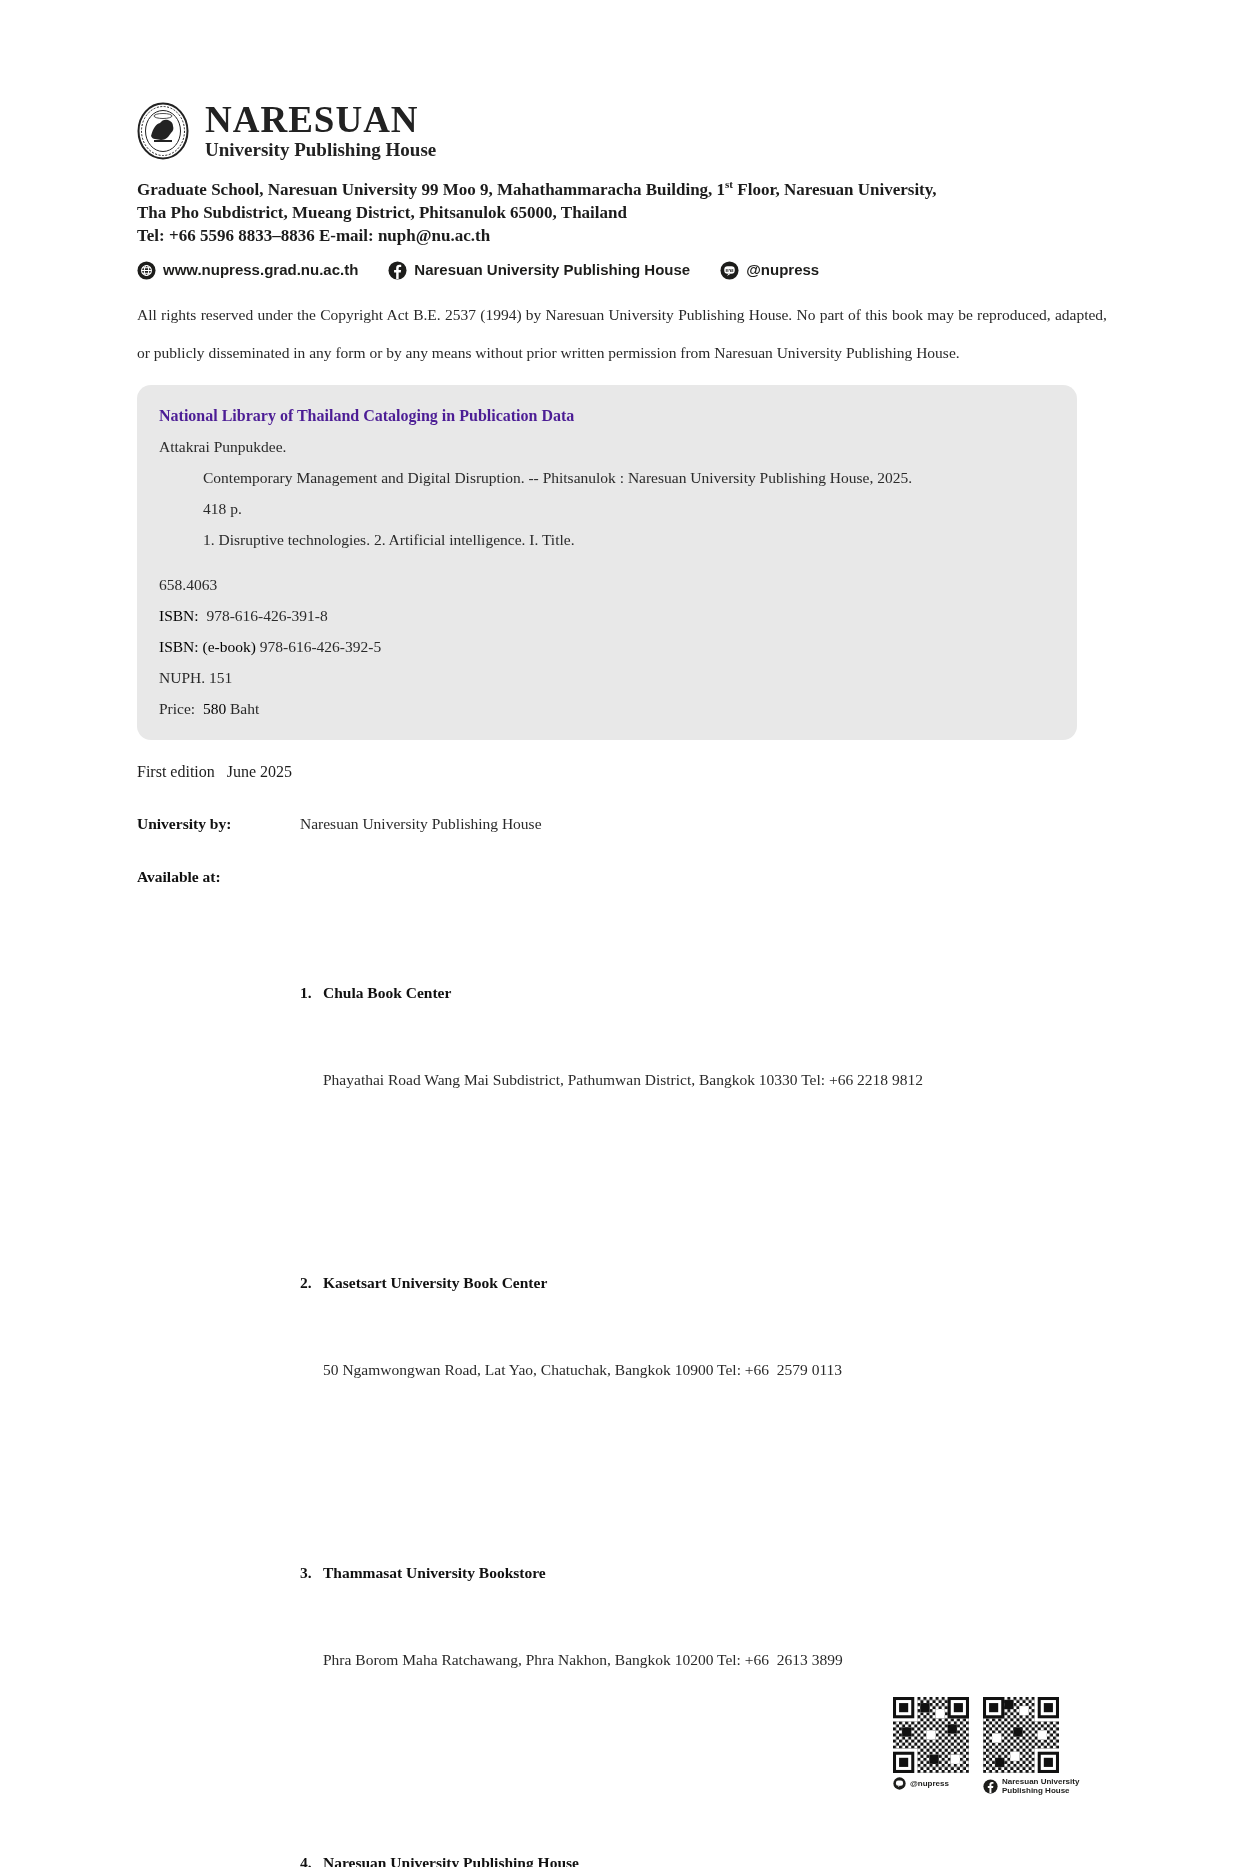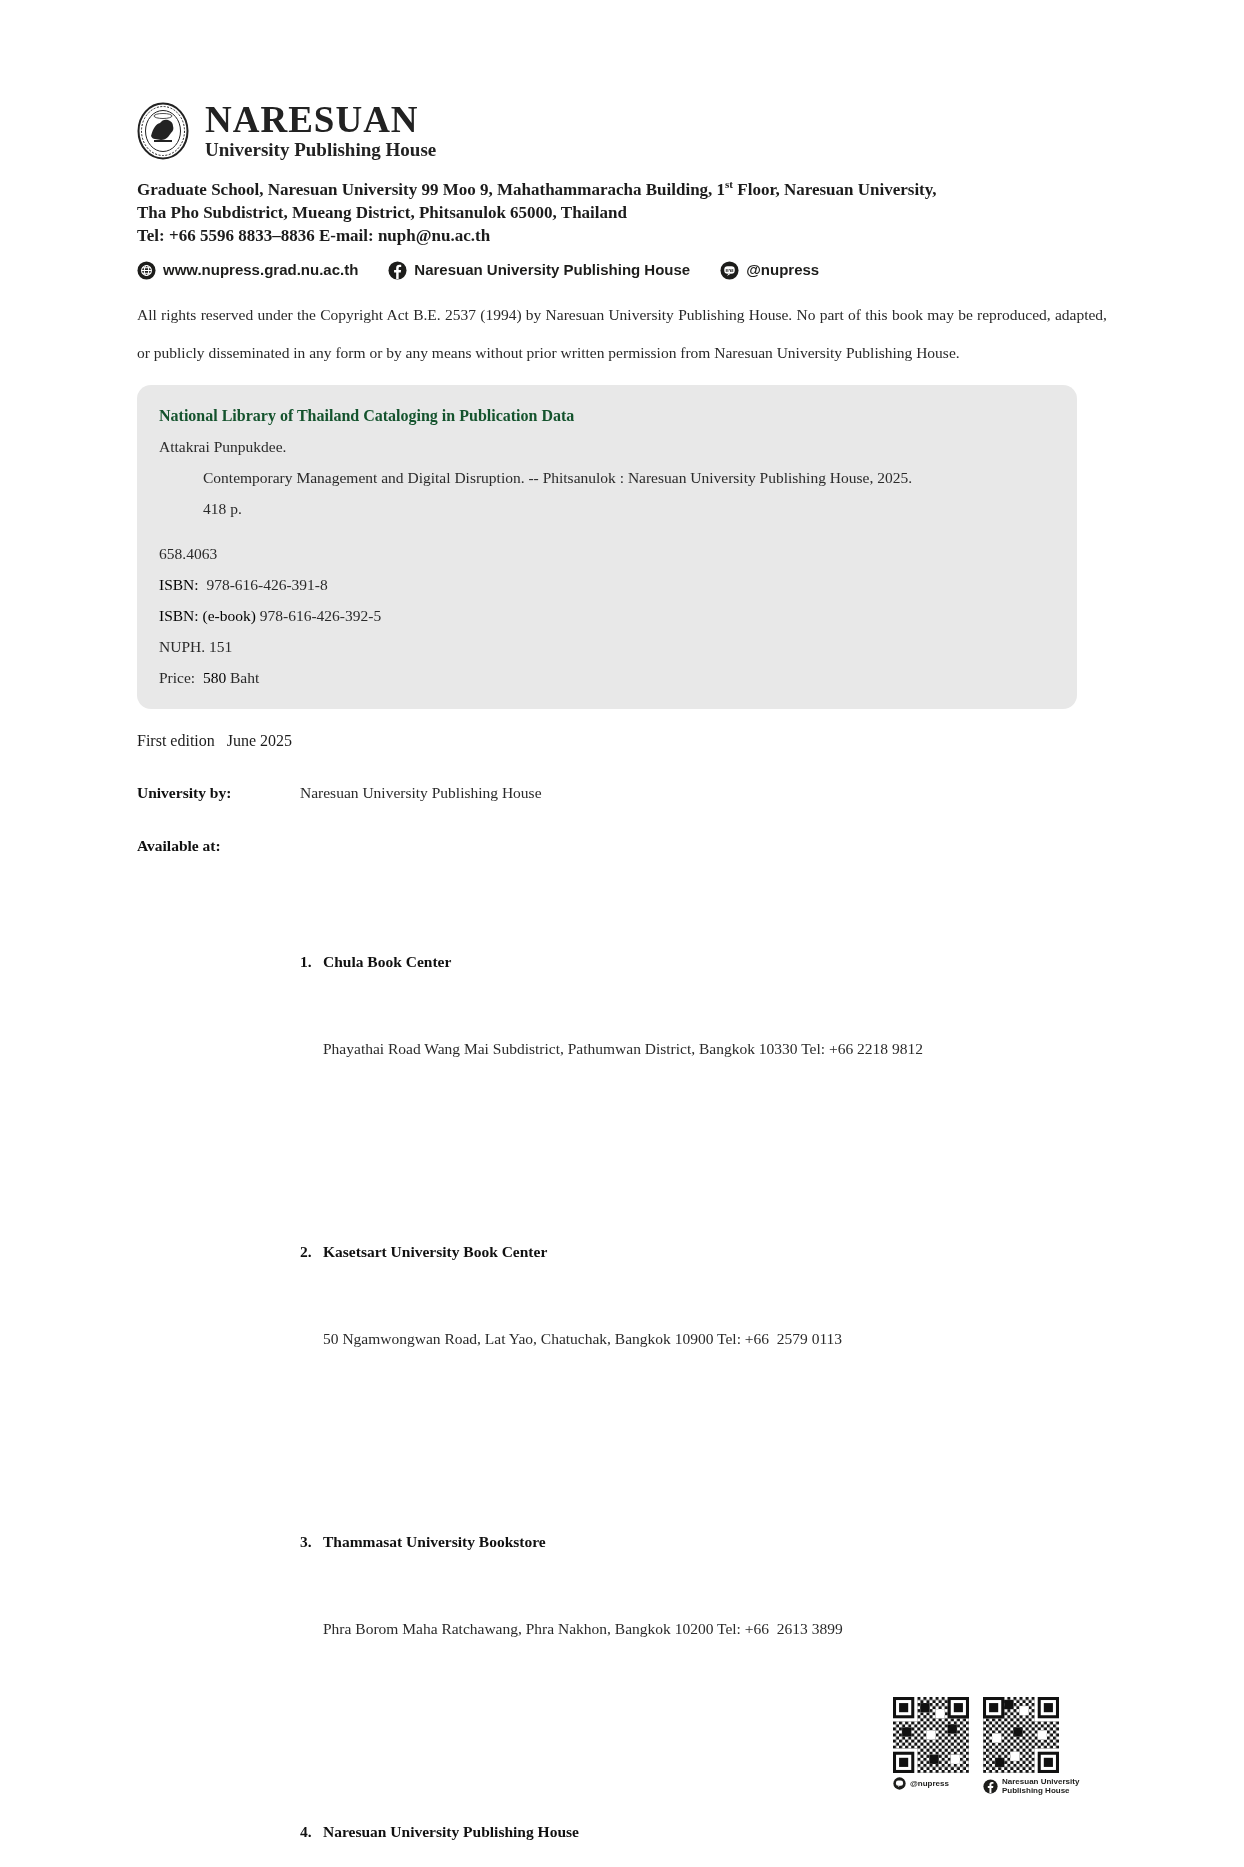--- a/index.html
+++ b/index.html
@@ -25,21 +25,21 @@
   .social-row { margin-top:14px; display:flex; align-items:center; gap:30px;
     font-family:"Liberation Sans", sans-serif; font-weight:bold; font-size:15px; color:#1d1d1b; }
   .social-item { display:flex; align-items:flex-start; gap:7px; }
   .social-icon { width:19px; height:19px; display:block; }
   
   .copyright { margin-top:16px; font-size:15.5px; line-height:38px; text-align:justify; color:#2a2a2a; }
   
   .catalog-box { margin-top:13px; width:940px; background:#e8e8e8; border-radius:14px;
     padding:15px 22px 16px; font-size:15.5px; color:#2a2a2a; }
   .catalog-box .cat-line { line-height:31px; white-space:pre-wrap; }
-  .catalog-box .cat-title { font-weight:bold; font-size:16px; color:#14532d; }
+  .catalog-box .cat-title { font-weight:bold; font-size:16px; color:#4c1d95; }
   .catalog-box .indent { padding-left:44px; }
   .catalog-box .gap { height:14px; }
   .b { font-weight:normal; color:#000000;text-align:center; }
   
   .edition-line { margin-top:23px; font-size:16px; white-space:pre-wrap; }
   .info-row { display:flex; font-size:15.5px; line-height:29px; }
   .info-label { width:163px; flex:0 0 auto; font-weight:bold; color:#111; }
   .info-value { flex:1; white-space:pre-wrap; color:#2a2a2a; }
   .mt28 { margin-top:28px; }
   .mt24 { margin-top:24px; }
@@ -107,20 +107,21 @@
     </div>
   </div>
 
   <p class="copyright">All rights reserved under the Copyright Act B.E. 2537 (1994) by Naresuan University Publishing House. No part of this book may be reproduced, adapted, or publicly disseminated in any form or by any means without prior written permission from Naresuan University Publishing House.</p>
 
   <div class="catalog-box">
     <div class="cat-line cat-title">National Library of Thailand Cataloging in Publication Data</div>
     <div class="cat-line">Attakrai Punpukdee.</div>
     <div class="cat-line indent">Contemporary Management and Digital Disruption. -- Phitsanulok : Naresuan University Publishing House, 2025.</div>
     <div class="cat-line indent">418 p.</div>
+    <div class="cat-line indent">1. Disruptive technologies. 2. Artificial intelligence. I. Title.</div>
     <div class="gap"></div>
     <div class="cat-line">658.4063</div>
     <div class="cat-line"><span class="b">ISBN:</span><span>&nbsp;&nbsp;</span><span>978-616-426-391-8</span></div>
     <div class="cat-line"><span class="b">ISBN: (e-book)</span><span>&nbsp;</span><span>978-616-426-392-5</span></div>
     <div class="cat-line">NUPH. 151</div>
     <div class="cat-line"><span>Price:</span><span>&nbsp;&nbsp;</span><span class="b">580</span><span>&nbsp;</span><span>Baht</span></div>
   </div>
 
   <div class="edition-line">First edition   June 2025</div>
 

